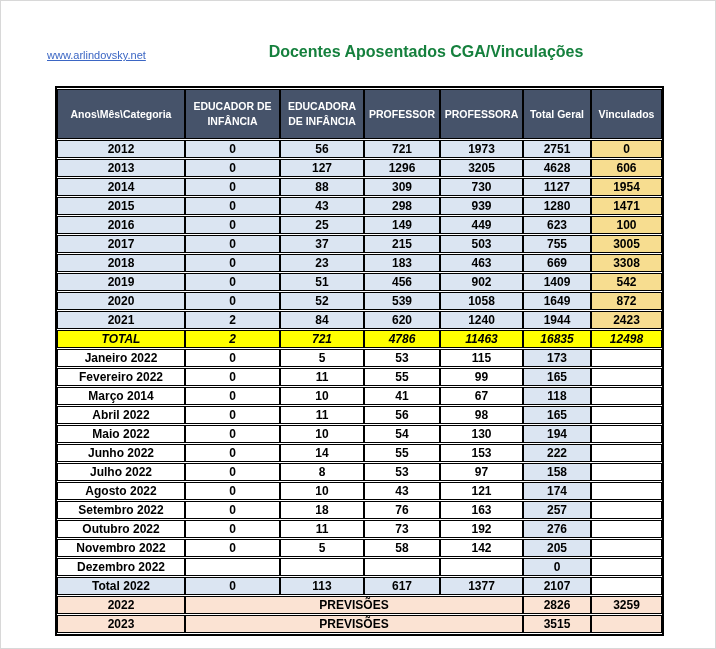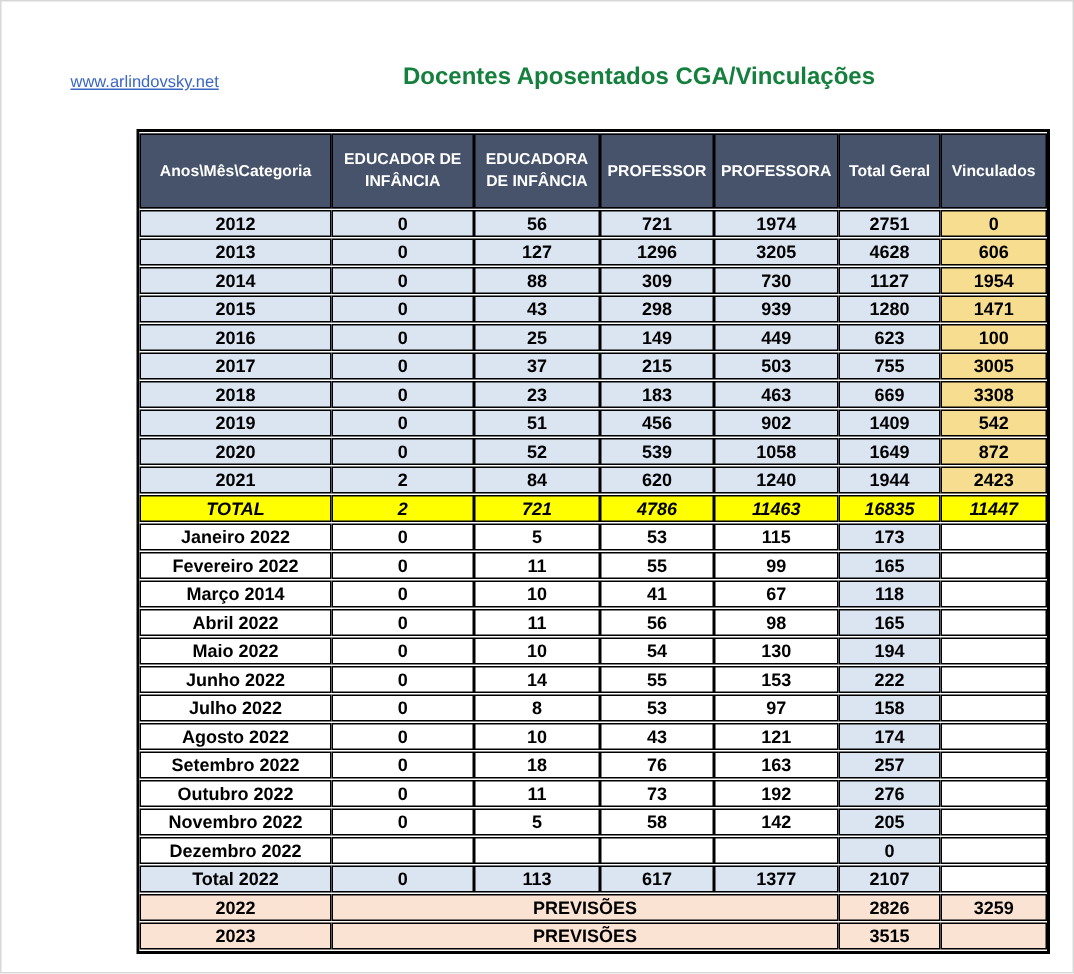--- a/index.html
+++ b/index.html
@@ -13,21 +13,20 @@
     font-size:11px; color:var(--link_blue,#3b66c4);
     text-decoration:underline; cursor:pointer;text-align:right;
   }
   .page-title {
     position:absolute; left:426px; top:43px; transform:translateX(-50%);
     white-space:nowrap; font-size:16px; font-weight:bold; color:#15803d;
   }
   .tablewrap {
     position:absolute; left:55px; top:86px;
     border:2px solid #000;
-    margin-left:36px;
   }
   table {
     border-collapse:separate; border-spacing:0 1px;
     table-layout:fixed; width:605px; background:#fff;
   }
   th, td {
     box-sizing:border-box; border:1px solid #000;
     text-align:center; vertical-align:middle;
     font-weight:bold; overflow:hidden; white-space:nowrap;
   }
@@ -73,21 +72,21 @@
           <th>Total Geral</th>
           <th>Vinculados</th>
         </tr>
     </thead>
     <tbody>
         <tr class="row-year">
           <td>2012</td>
           <td>0</td>
           <td>56</td>
           <td>721</td>
-          <td>1974</td>
+          <td>1973</td>
           <td>2751</td>
           <td class="vinc">0</td>
         </tr>
         <tr class="row-year">
           <td>2013</td>
           <td>0</td>
           <td>127</td>
           <td>1296</td>
           <td>3205</td>
           <td>4628</td>
@@ -165,21 +164,21 @@
           <td>1944</td>
           <td class="vinc">2423</td>
         </tr>
         <tr class="row-total">
           <td>TOTAL</td>
           <td>2</td>
           <td>721</td>
           <td>4786</td>
           <td>11463</td>
           <td>16835</td>
-          <td class="vinc">11447</td>
+          <td class="vinc">12498</td>
         </tr>
         <tr class="row-month">
           <td>Janeiro 2022</td>
           <td>0</td>
           <td>5</td>
           <td>53</td>
           <td>115</td>
           <td class="tg">173</td>
           <td class="vinc"></td>
         </tr>

